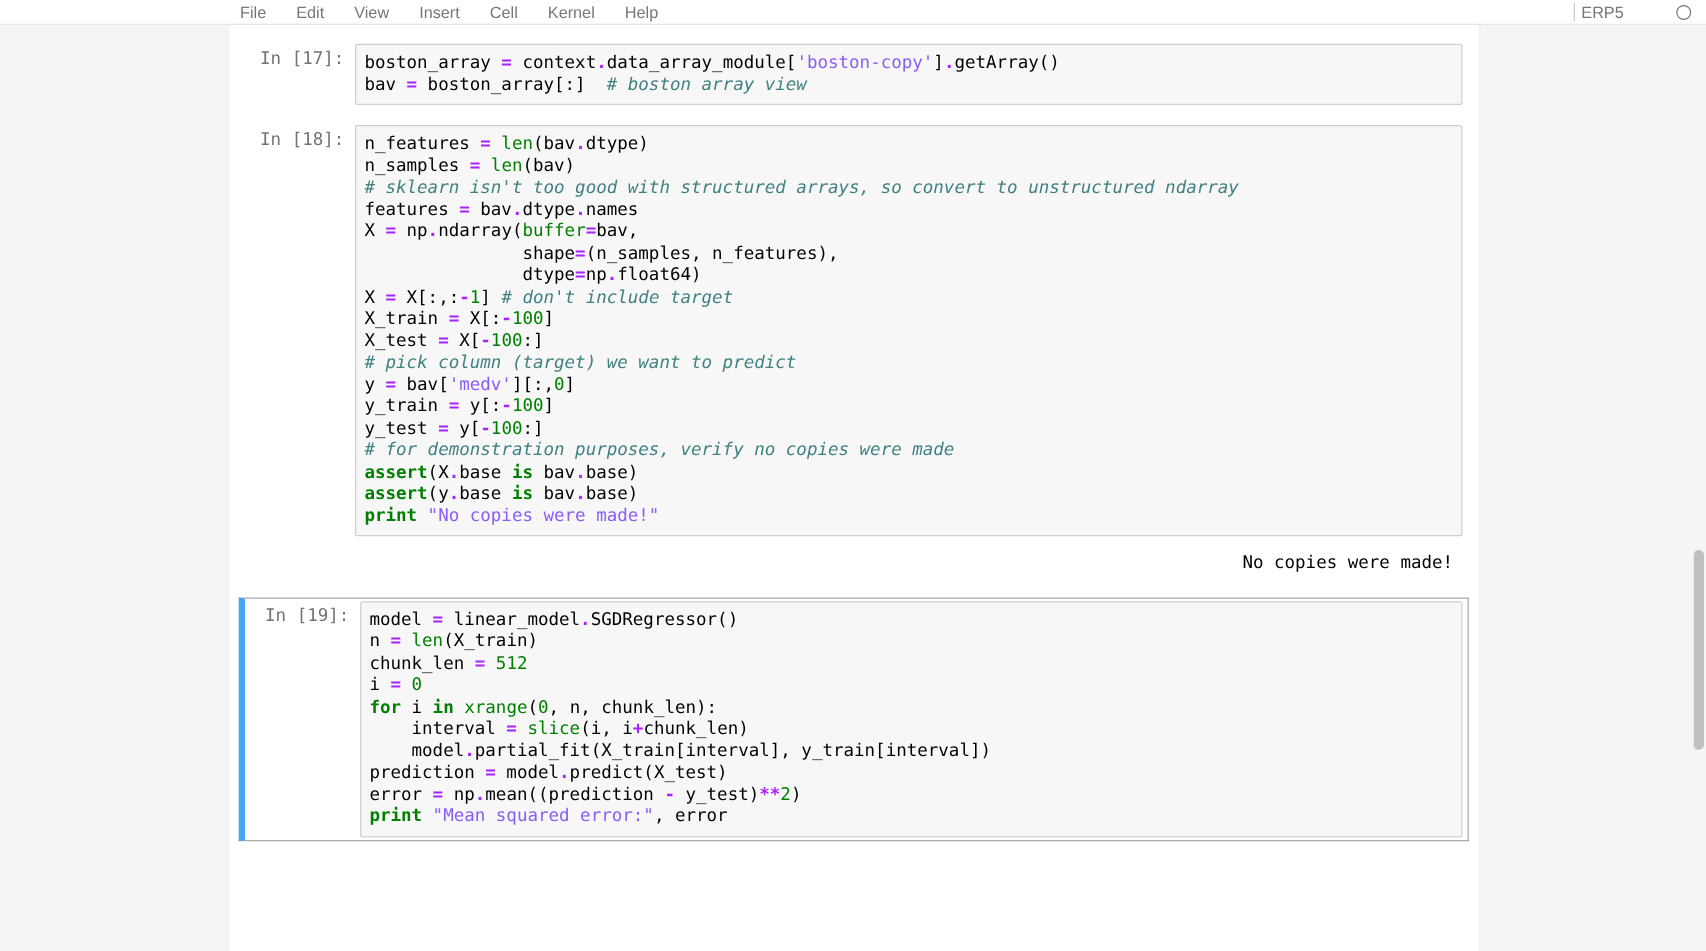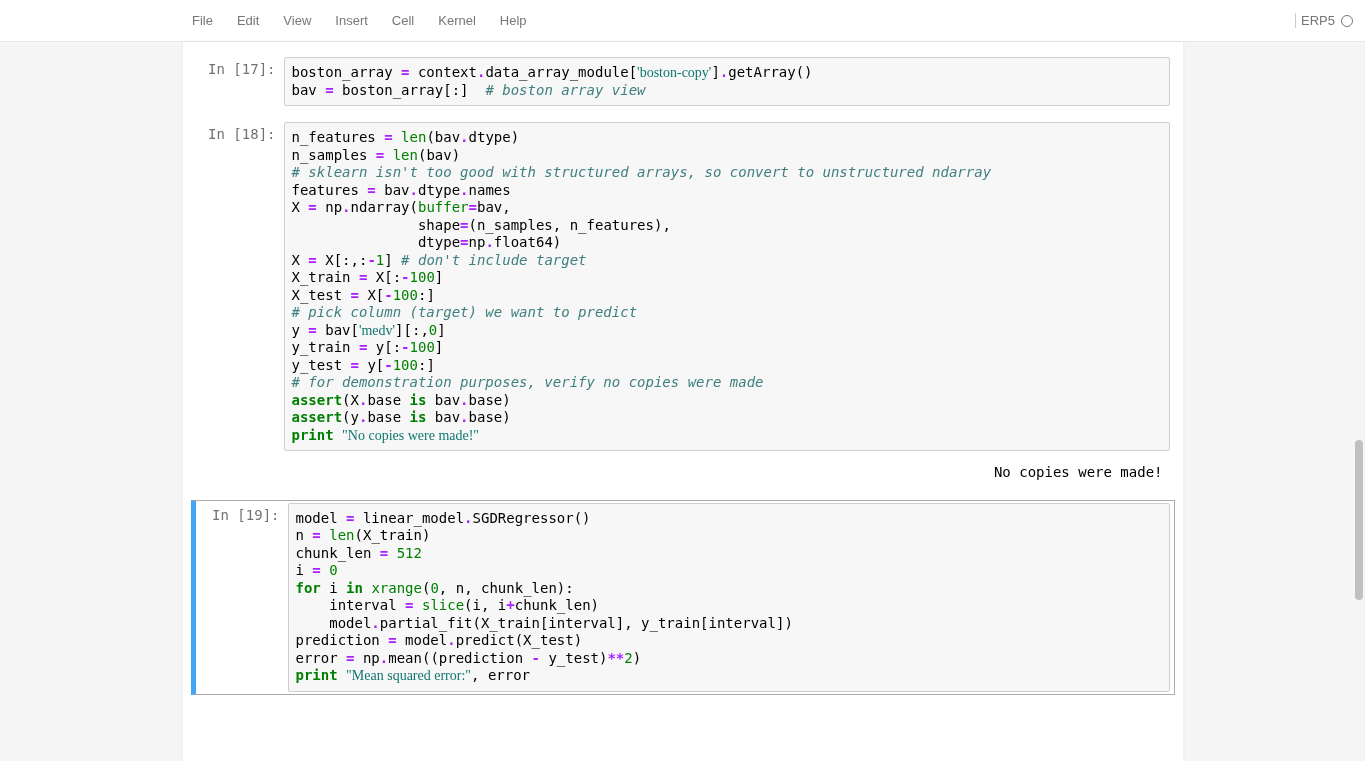--- a/index.html
+++ b/index.html
@@ -1,36 +1,36 @@
 <!DOCTYPE html>
 <html><head>
 <meta charset="utf-8">
 <style>
 * { box-sizing: border-box; margin: 0; padding: 0; }
 body { font-family: "Helvetica Neue", Helvetica, Arial, sans-serif; font-size: 13px; background: #f5f5f5; overflow-x: hidden; }
-.menubar { background: #fff; border-bottom: 1px solid #e7e7e7; height: 42px; display: flex; align-items: center; padding: 0 12px; justify-content: space-between; }
+.menubar { background: #fff; border-bottom: 1px solid #e7e7e7; height: 20px; display: flex; align-items: center; padding: 0 12px; justify-content: space-between; }
 .menubar-left { display: flex; align-items: center; padding-left: 168px; }
 .menu-item { color: #777; padding: 0 12px; cursor: pointer; font-size: 13px; }
-.menubar-right { display: flex; align-items: center; color: #777; font-size: 13px; }
+.menubar-right { display: flex; align-items: center; color: #777; font-size: 13px; gap: 36px; }
 .kernel-name { border-left: 1px solid #ccc; padding-left: 5px; padding-right: 4px; }
 .kernel-indicator { width: 12px; height: 12px; border: 1.5px solid #777; border-radius: 50%; margin-left: 2px; }
 .notebook-container { max-width: 1000px; margin: 0 auto; background: #fff; padding: 8px 0 20px 0; box-shadow: 0 0 4px rgba(0,0,0,0.05); min-height: 100vh; }
 .cell { display: flex; margin: 4px 8px; padding: 0; border: 1px solid transparent; }
 .cell.selected { border: 1px solid #ababab; border-left: 5px solid #42A5F5; }
 .cell.selected .prompt-col { padding-left: 3px; }
 .prompt-col { width: 92px; min-width: 92px; text-align: right; padding: 6px 8px 6px 8px; font-family: monospace; font-size: 14px; color: #737373; }
 .input-area { flex: 1; background: #f7f7f7; border: 1px solid #cfcfcf; border-radius: 2px; padding: 6px 7px; margin: 2px 4px 2px 0; }
 .code-line { font-family: monospace; font-size: 14px; line-height: 1.25; white-space: pre; color: #000; }
 .output-area { flex: 1; padding: 5px 7px; margin: 0 4px 2px 0; }
 .output-text { font-family: monospace; font-size: 14px; line-height: 1.25; white-space: pre; color: #000; text-align: right; }
 .cell-block { margin-bottom: 10px; }
 .scrollbar-track { position: fixed; right: 2px; top: 0; bottom: 0; width: 12px; }
 .scrollbar-thumb { position: absolute; right: 0; top: 440px; width: 8px; height: 160px; background: #c0c0c0; border-radius: 4px; }
 .c-kw { color: #008000; font-weight: bold; }
-.c-str { color: #0f766e; font-family: Liberation Serif, serif; }
+.c-str { color: #8b5cf6; }
 .c-cmt { color: #408080; font-style: italic; }
 .c-bi { color: #008000; }
 .c-num { color: #008000; }
 .c-op { color: #AA22FF; font-weight: bold; }
 </style>
 </head>
 <body>
 
 <div class="menubar">
   <div class="menubar-left">

